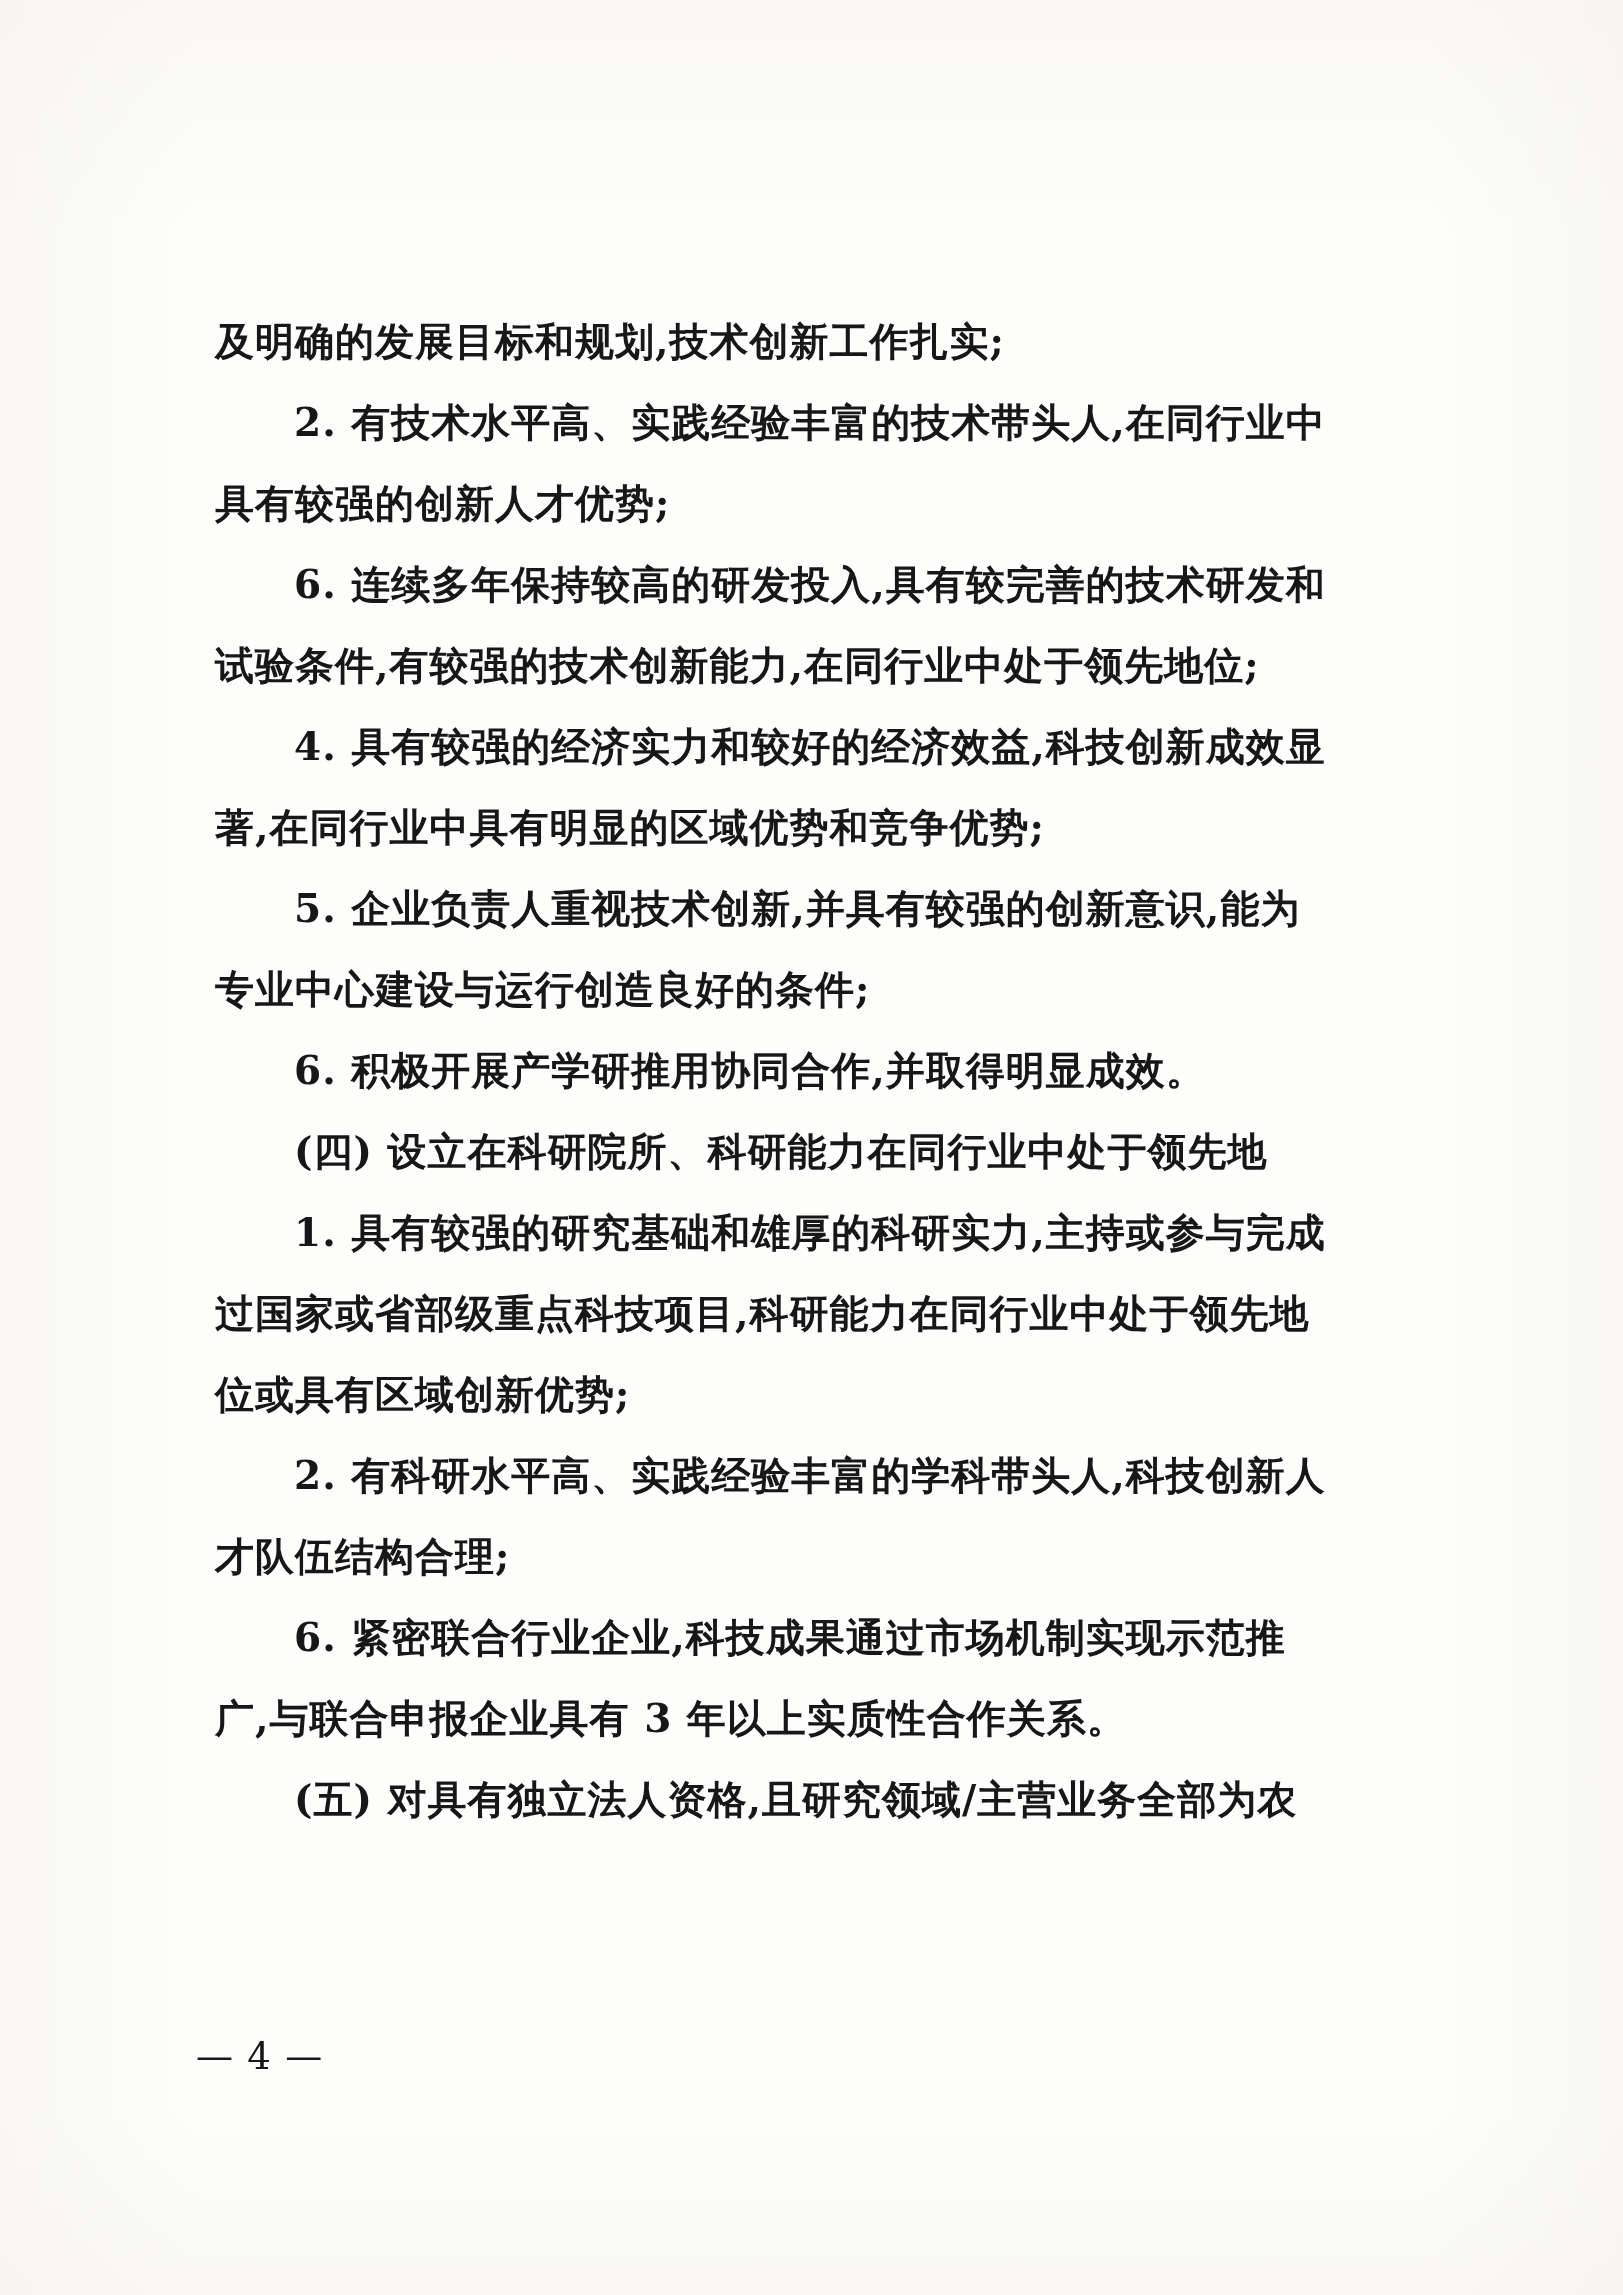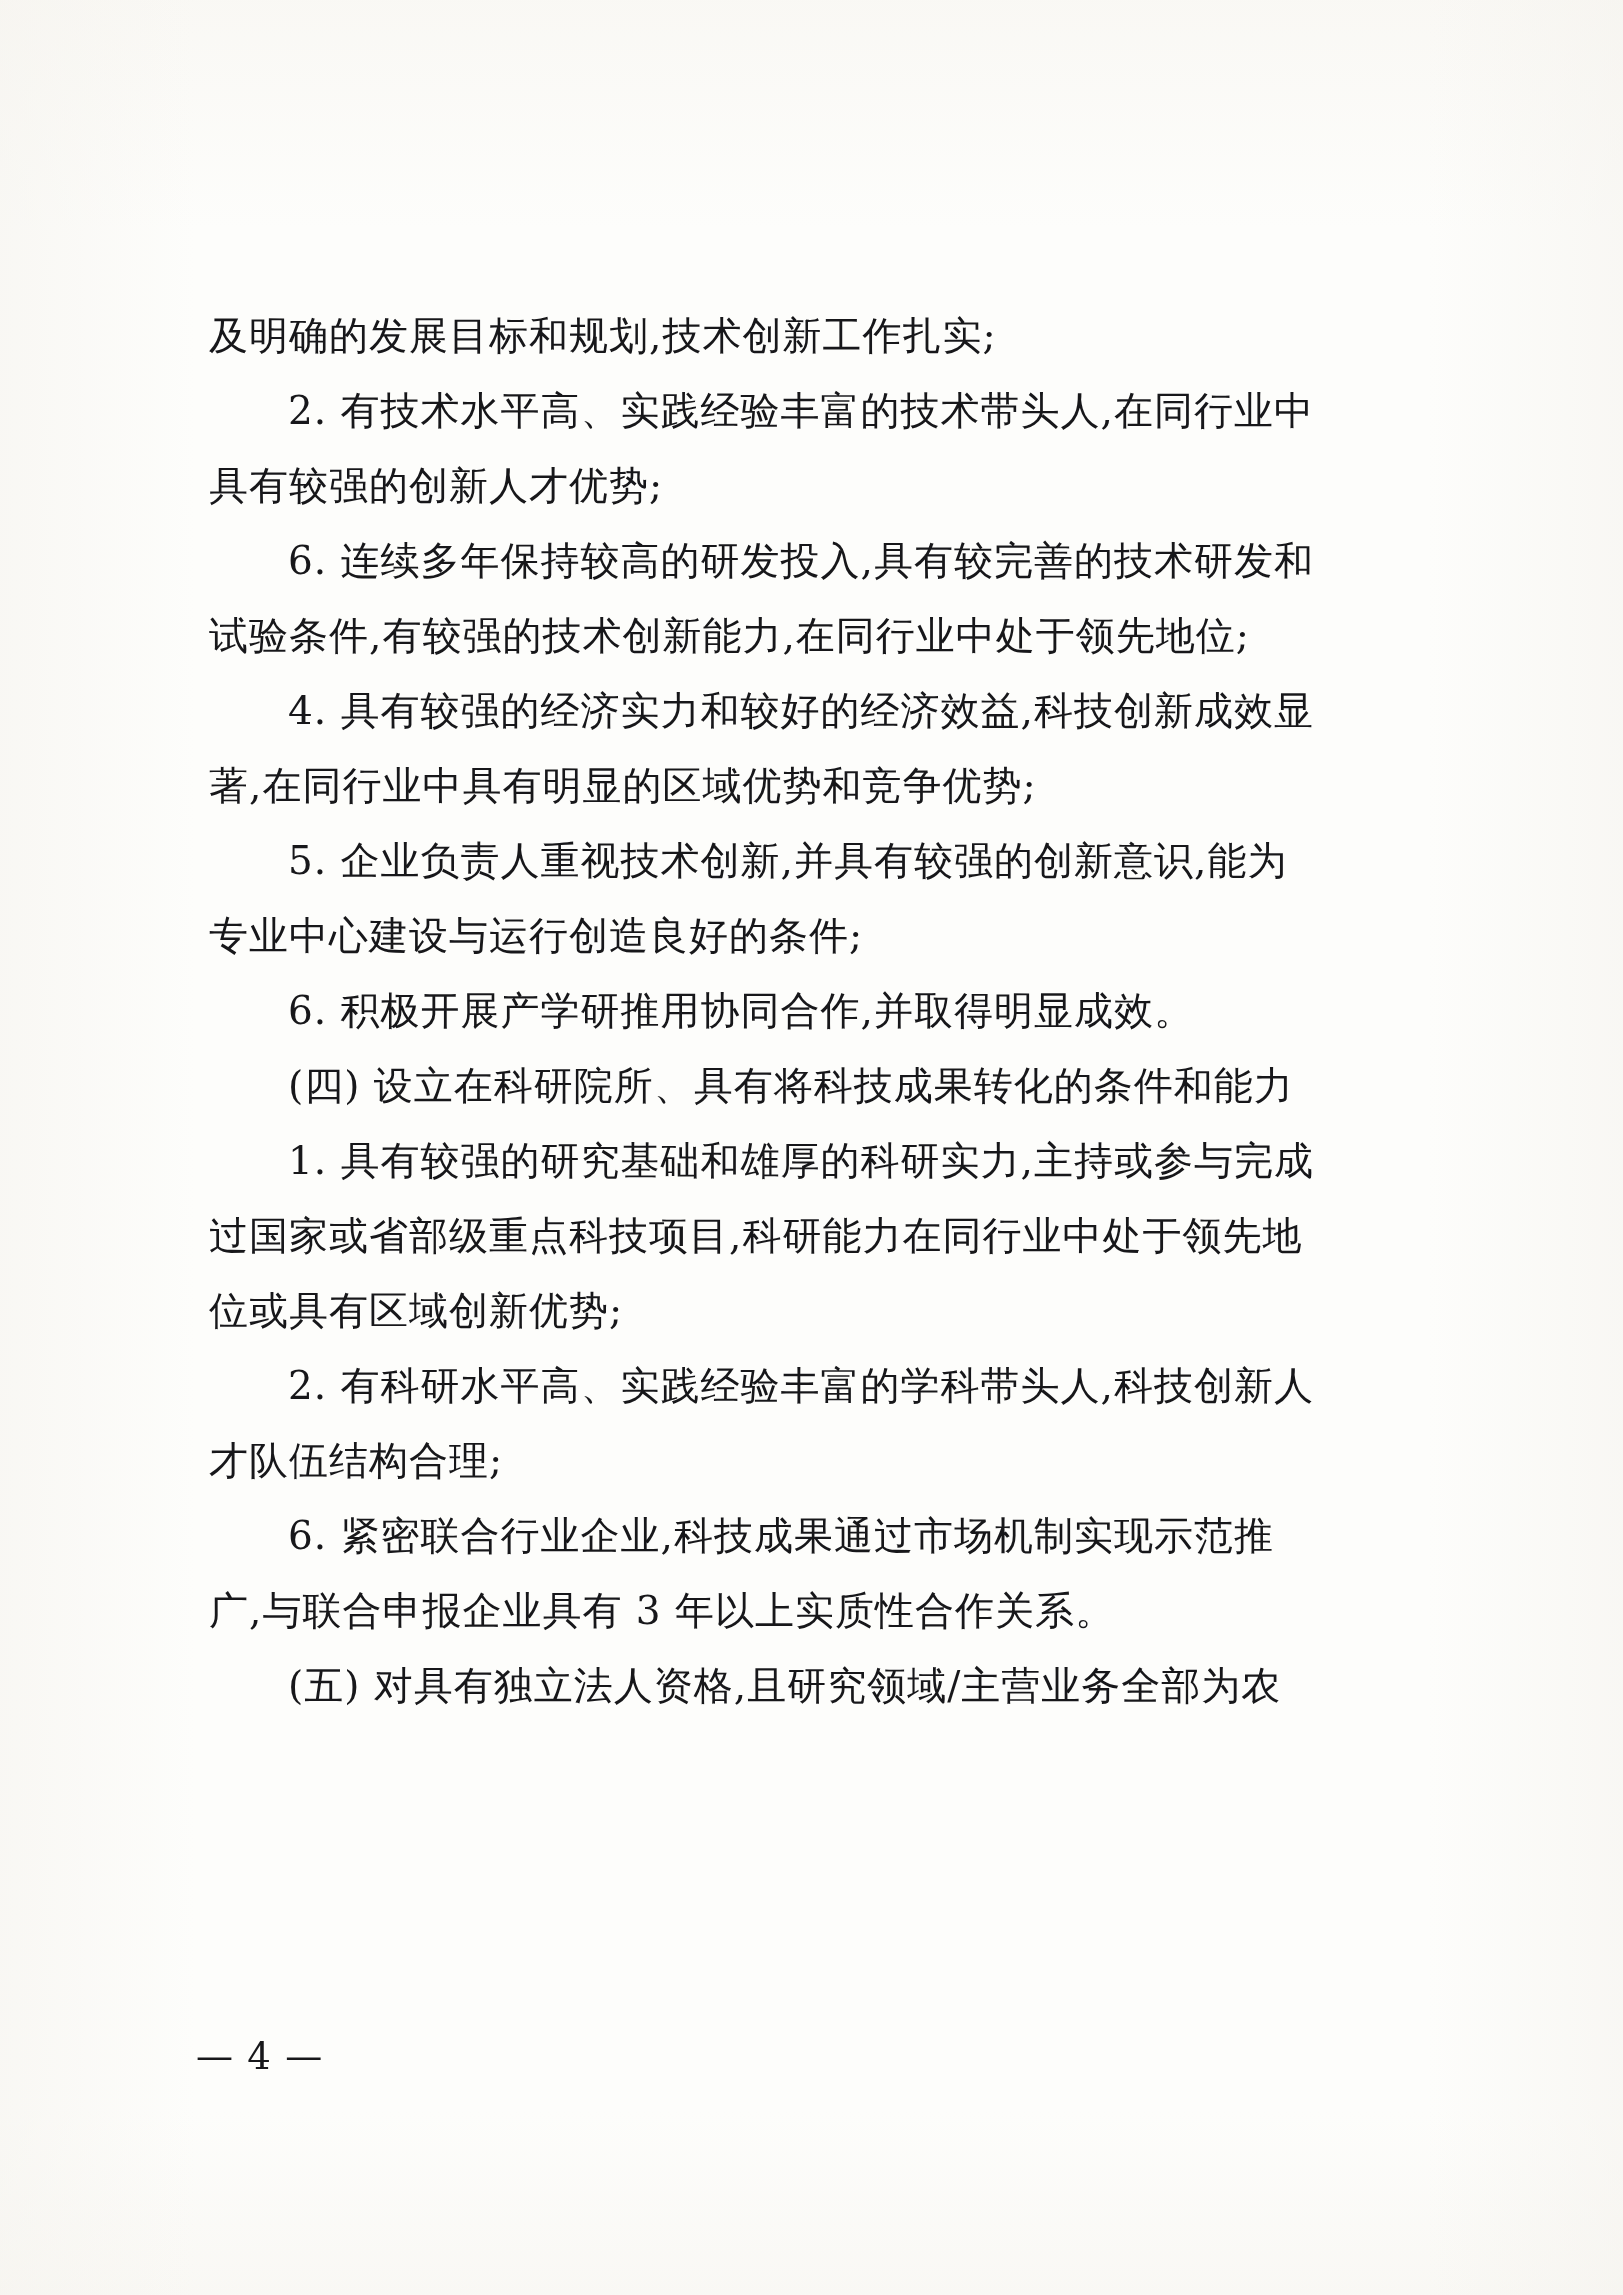--- a/index.html
+++ b/index.html
@@ -28,28 +28,29 @@
       linear-gradient(180deg, rgba(247,245,240,0.6) 0%, rgba(255,255,255,0) 10%, rgba(255,255,255,0) 92%, rgba(246,244,239,0.55) 100%);
     pointer-events: none;
   }
   .content {
     position: absolute;
     left: 209px;
     top: 298px;
     width: 1210px;
   }
   p.line, p.para {
-    margin: 0;
+    margin: 6px;
     font-size: 39px;
     line-height: 75px;
     letter-spacing: 1px;
     color: #17171a;
     text-align: justify;
     text-justify: inter-character;
     white-space: pre-wrap;
+    font-weight: bold;
   }
   .indent {
     text-indent: 79px;
   }
   .footer {
     position: absolute;
     left: 196px;
     top: 2034px;
     width: 1230px;
     font-size: 37px;
@@ -71,21 +72,21 @@
     <p class="line">及明确的发展目标和规划,技术创新工作扎实;</p>
     <p class="line indent">2. 有技术水平高、实践经验丰富的技术带头人,在同行业中</p>
     <p class="line">具有较强的创新人才优势;</p>
     <p class="line indent">6. 连续多年保持较高的研发投入,具有较完善的技术研发和</p>
     <p class="line">试验条件,有较强的技术创新能力,在同行业中处于领先地位;</p>
     <p class="line indent">4. 具有较强的经济实力和较好的经济效益,科技创新成效显</p>
     <p class="line">著,在同行业中具有明显的区域优势和竞争优势;</p>
     <p class="line indent">5. 企业负责人重视技术创新,并具有较强的创新意识,能为</p>
     <p class="line">专业中心建设与运行创造良好的条件;</p>
     <p class="line indent">6. 积极开展产学研推用协同合作,并取得明显成效。</p>
-    <p class="line indent">(四) 设立在科研院所、具有将科技成果转化的条件和能力</p>
+    <p class="line indent">(四) 设立在科研院所、科研能力在同行业中处于领先地</p>
     <p class="line indent">1. 具有较强的研究基础和雄厚的科研实力,主持或参与完成</p>
     <p class="line">过国家或省部级重点科技项目,科研能力在同行业中处于领先地</p>
     <p class="line">位或具有区域创新优势;</p>
     <p class="line indent">2. 有科研水平高、实践经验丰富的学科带头人,科技创新人</p>
     <p class="line">才队伍结构合理;</p>
     <p class="line indent">6. 紧密联合行业企业,科技成果通过市场机制实现示范推</p>
     <p class="line">广,与联合申报企业具有 3 年以上实质性合作关系。</p>
     <p class="line indent">(五) 对具有独立法人资格,且研究领域/主营业务全部为农</p>
   </div>
 

